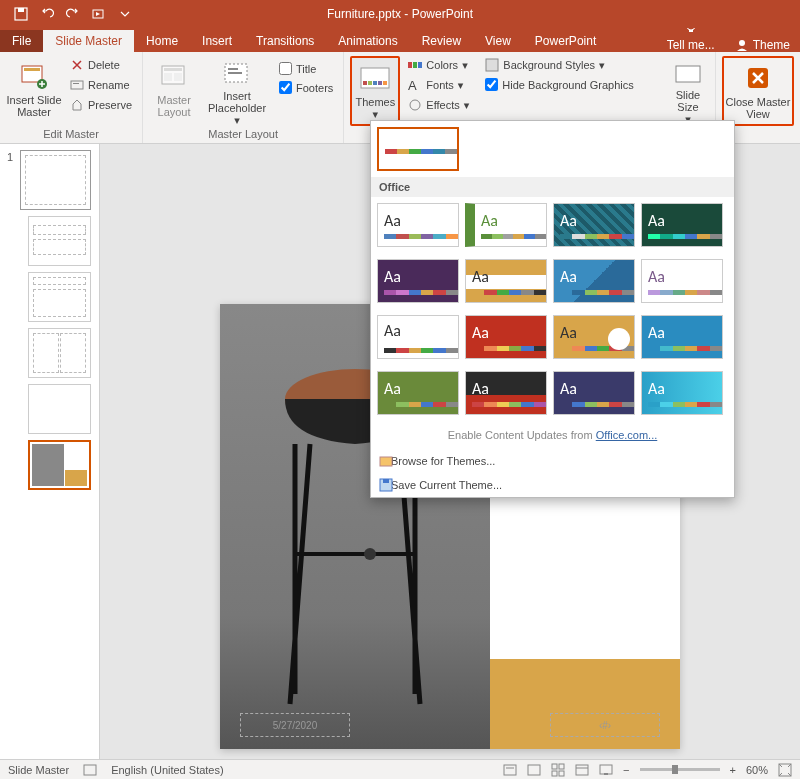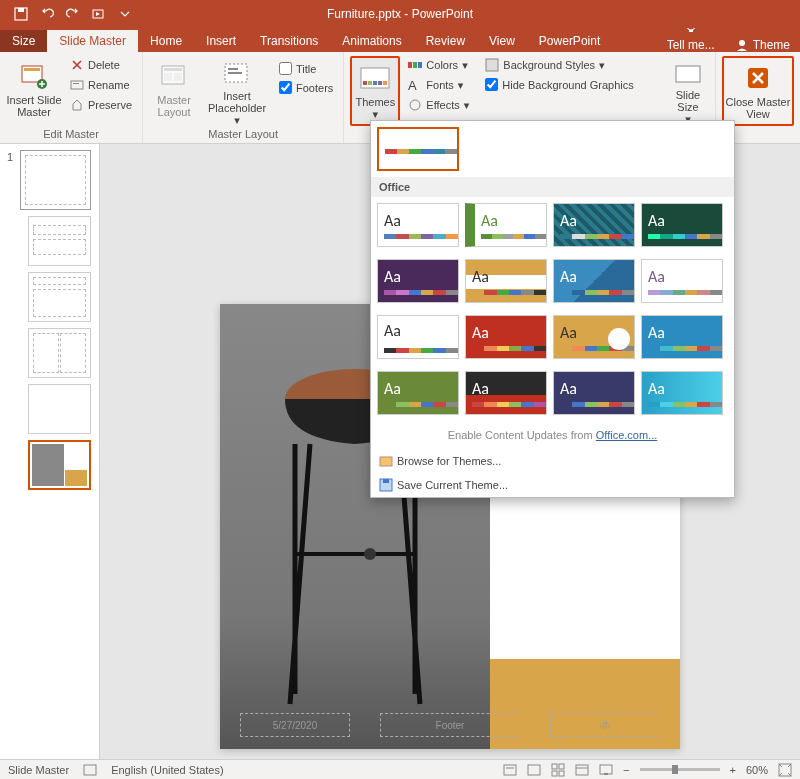--- a/index.html
+++ b/index.html
@@ -36,21 +36,21 @@
   .orange-block { position: absolute; right: 0; bottom: 0; width: 190px; height: 90px; background: #d8a54a; }
   .ph-footer { position: absolute; bottom: 12px; height: 24px; border: 1px dashed #aaa; font-size: 10px; color: #999; display: flex; align-items: center; justify-content: center; }
   .themes-dropdown { position: absolute; left: 370px; top: 120px; width: 365px; background: #fff; border: 1px solid #bbb; box-shadow: 0 4px 12px rgba(0,0,0,0.3); z-index: 100; }
   .themes-dropdown .section-header { background: #f0f0f0; padding: 4px 8px; font-size: 11px; font-weight: 600; color: #555; }
   .themes-dropdown .theme-row { display: flex; padding: 6px; gap: 6px; }
   .theme-swatch { width: 82px; height: 44px; border: 1px solid #ccc; position: relative; cursor: pointer; display: flex; flex-direction: column; justify-content: center; padding-left: 6px; }
   .theme-swatch.selected { border: 2px solid #d35400; }
   .theme-swatch .aa { font-size: 16px; font-family: Calibri, sans-serif; }
   .theme-swatch .palette { height: 5px; display: flex; margin-top: 4px; }
   .theme-swatch .palette span { flex: 1; }
-  .dd-link { padding: 6px 8px 6px 26px; font-size: 11px; color: #444; cursor: pointer; position: relative; }
+  .dd-link { padding: 6px 8px 6px 20px; font-size: 11px; color: #444; cursor: pointer; position: relative; }
   .dd-link .ico { position: absolute; left: 8px; top: 5px; width: 14px; height: 14px; }
   .dd-center { text-align: center; padding: 8px; font-size: 11px; color: #888; }
   .dd-center a { color: #3565a4; text-decoration: underline; }
   .statusbar { position: absolute; bottom: 0; left: 0; right: 0; height: 20px; background: #f3f2f1; border-top: 1px solid #d0d0d0; display: flex; align-items: center; font-size: 11px; color: #555; padding: 0 8px; gap: 14px; }
   .statusbar .right { margin-left: auto; display: flex; align-items: center; gap: 10px; }
   .zoom-slider { width: 80px; height: 3px; background: #bbb; position: relative; }
   .zoom-slider::after { content: ""; position: absolute; left: 40%; top: -3px; width: 6px; height: 9px; background: #888; }
   svg { display: block; }
   .chair { position: absolute; left: 30px; top: 40px; width: 210px; height: 380px; }
 </style>
@@ -84,21 +84,21 @@
     <div class="qat-btn">
         <svg width="10" height="10">
           <path d="M1 3 L5 7 L9 3" fill="none" stroke="#fff" stroke-width="1.2"></path>
         </svg>
       </div>
   </div>
   <div class="title">Furniture.pptx - PowerPoint</div>
 </div>
 
 <div class="tabbar">
-  <div class="tab file">Size</div>
+  <div class="tab file">File</div>
   <div class="tab active">Slide Master</div>
   <div class="tab">Home</div>
   <div class="tab">Insert</div>
   <div class="tab">Transitions</div>
   <div class="tab">Animations</div>
   <div class="tab">Review</div>
   <div class="tab">View</div>
   <div class="tab">PowerPoint</div>
   <div class="tell-me">
     <svg width="14" height="14">
@@ -312,21 +312,20 @@
         <svg class="chair" viewBox="0 0 210 380">
           <ellipse cx="105" cy="55" rx="70" ry="30" fill="#9a5b3a"></ellipse>
           <path d="M35 55 Q35 95 105 100 Q175 95 175 55" fill="#222"></path>
           <path d="M45 100 L45 350 M165 100 L165 350 M60 100 L40 360 M150 100 L170 360" stroke="#111" stroke-width="5" fill="none"></path>
           <line x1="45" y1="210" x2="165" y2="210" stroke="#111" stroke-width="4"></line>
           <circle cx="120" cy="210" r="6" fill="#333"></circle>
         </svg>
       </div>
       <div class="orange-block"></div>
       <div class="ph-footer" style="left:20px;width:110px">5/27/2020</div>
-      <div class="ph-footer" style="left:160px;width:140px">Footer</div>
       <div class="ph-footer" style="right:20px;width:110px">‹#›</div>
     </div>
   </div>
 </div>
 
 <div class="themes-dropdown">
   <div class="theme-row">
     <div class="theme-swatch selected" style="background:#fff">
       <div class="palette">
           <span style="background:#c44"></span>

